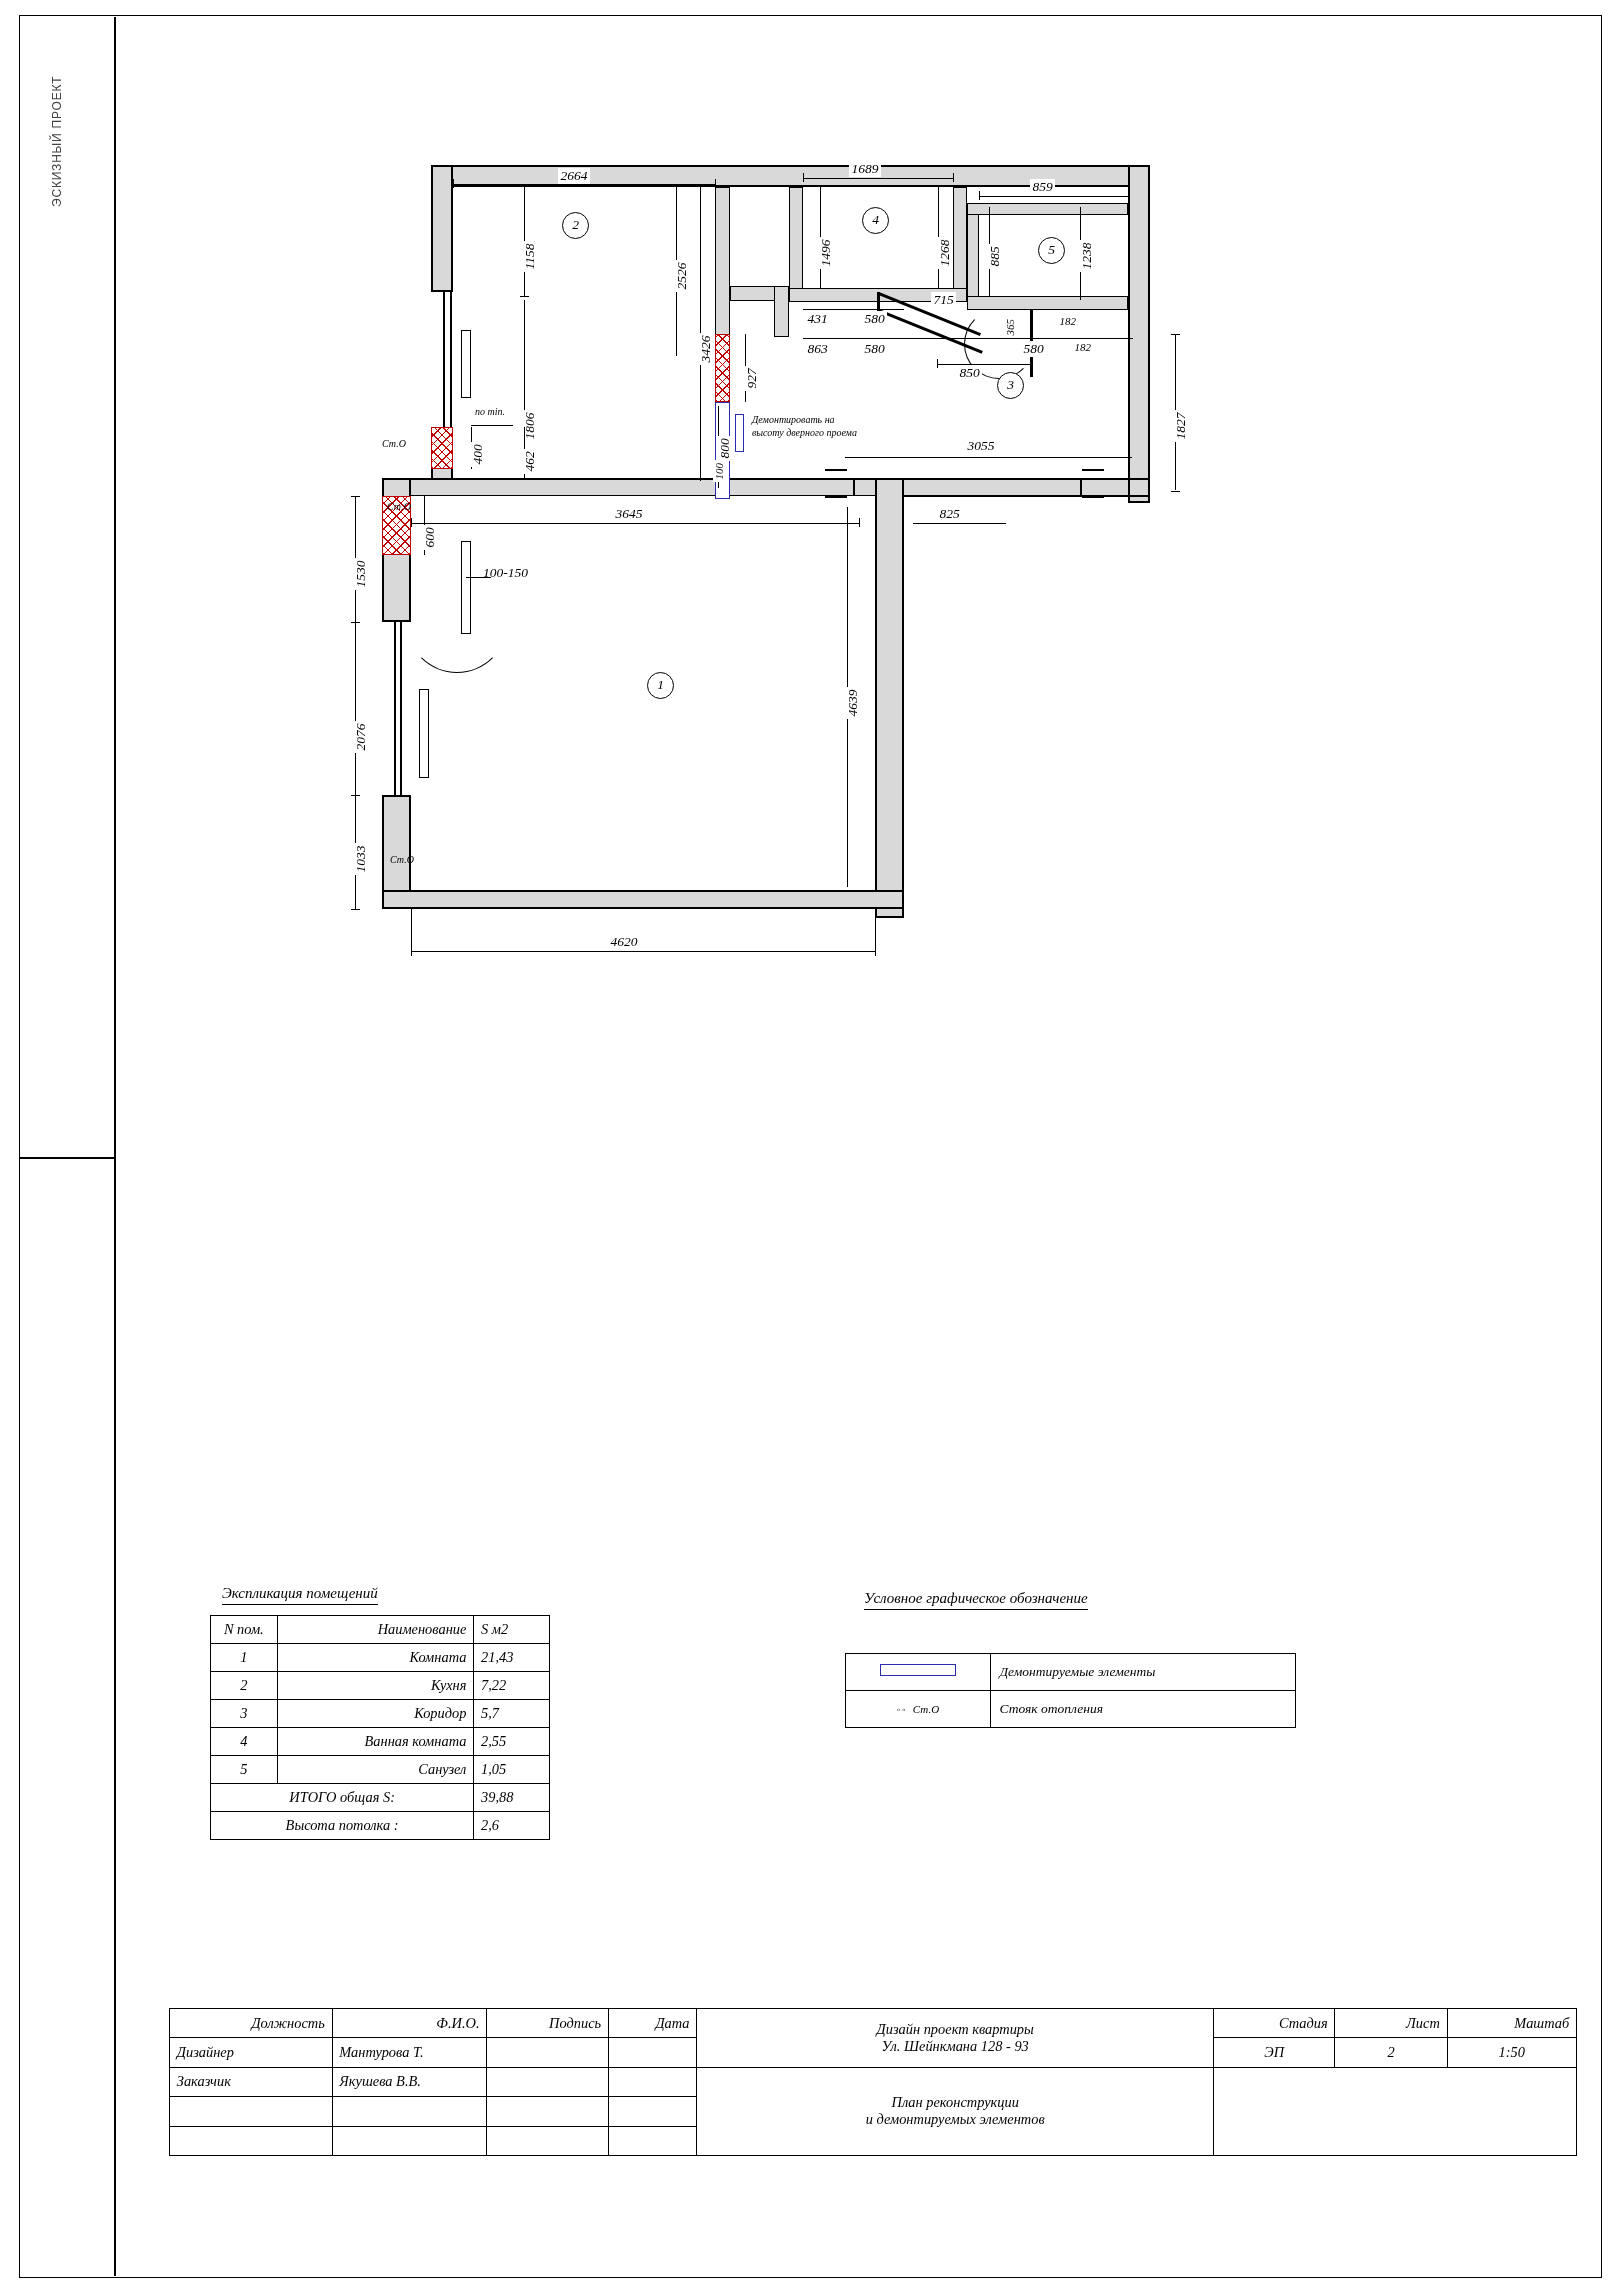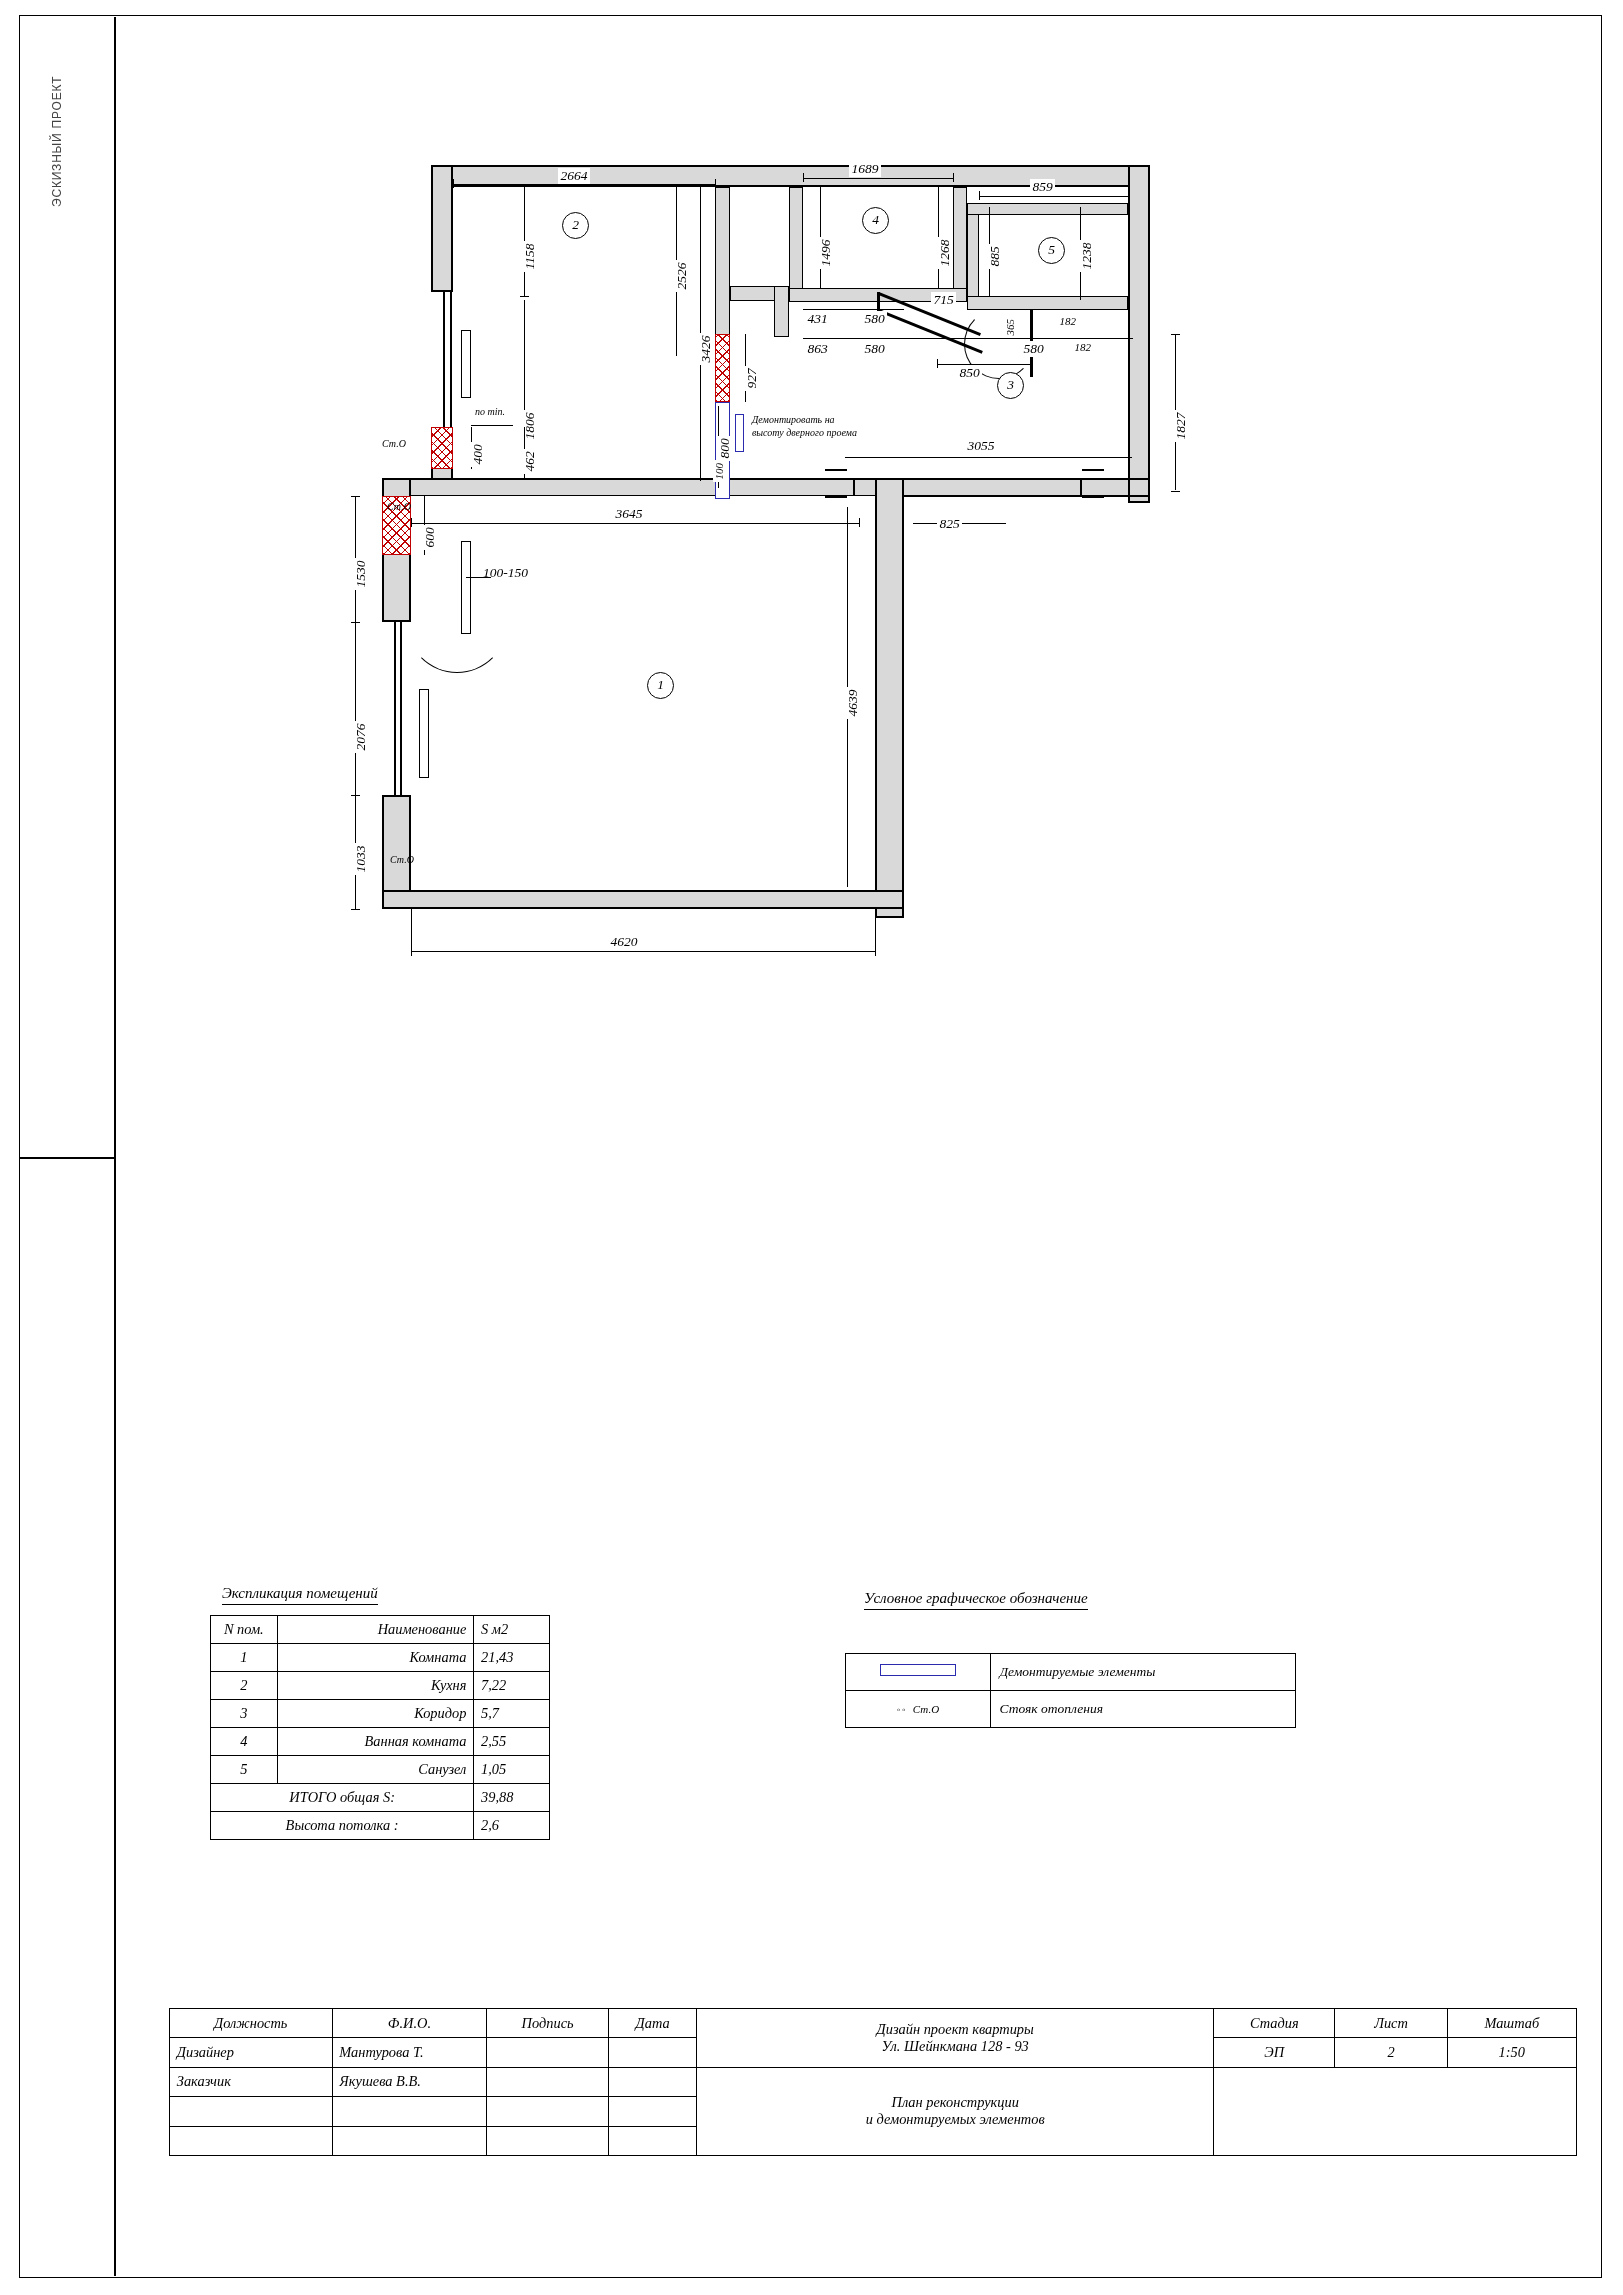--- a/index.html
+++ b/index.html
@@ -259,21 +259,21 @@
     font-size: 14.4px;
     font-style: italic;
   }
   table.titleblock td {
     border: 1.3px solid #000;
     padding: 1.7px 6.8px;
     height: 25px;
     font-style: italic;
     vertical-align: middle;
   }
-  .tb-head { text-align: center; }
+  .tb-head { text-align: right; }
   .tb-center { text-align: center; }
   .tb-left { text-align: left; }
 </style>
 </head>
 <body>
 
 <div class="sheet">
   <div class="sheet-border"></div>
   <div class="left-tab-top"></div>
   <div class="left-tab-bottom"></div>
@@ -432,21 +432,21 @@
     <div class="dimline v" style="left:854px; top:207px; height:156px;"></div>
     <div class="tickh" style="left:850px; top:207px;"></div>
     <div class="tickh" style="left:850px; top:364px;"></div>
     <div class="dimtext v" style="left:852px; top:315px;">1827</div>
 
     <div class="dimline h" style="left:90px; top:396px; width:448px;"></div>
     <div class="tick" style="left:90px; top:391px;"></div>
     <div class="tick" style="left:538px; top:391px;"></div>
     <div class="dimtext" style="left:292px; top:379px;">3645</div>
     <div class="dimline h" style="left:592px; top:396px; width:93px;"></div>
-    <div class="dimtext" style="left:616px; top:379px;margin-top:10px;">825</div>
+    <div class="dimtext" style="left:616px; top:379px;">825</div>
 
     <div class="dimline v" style="left:103px; top:369px; height:59px;"></div>
     <div class="dimtext v" style="left:101px; top:423px;">600</div>
 
     <div class="dimline v" style="left:34px; top:369px; height:413px;"></div>
     <div class="tickh" style="left:30px; top:369px;"></div>
     <div class="tickh" style="left:30px; top:495px;"></div>
     <div class="tickh" style="left:30px; top:668px;"></div>
     <div class="tickh" style="left:30px; top:782px;"></div>
     <div class="dimtext v" style="left:32px; top:463px;">1530</div>

